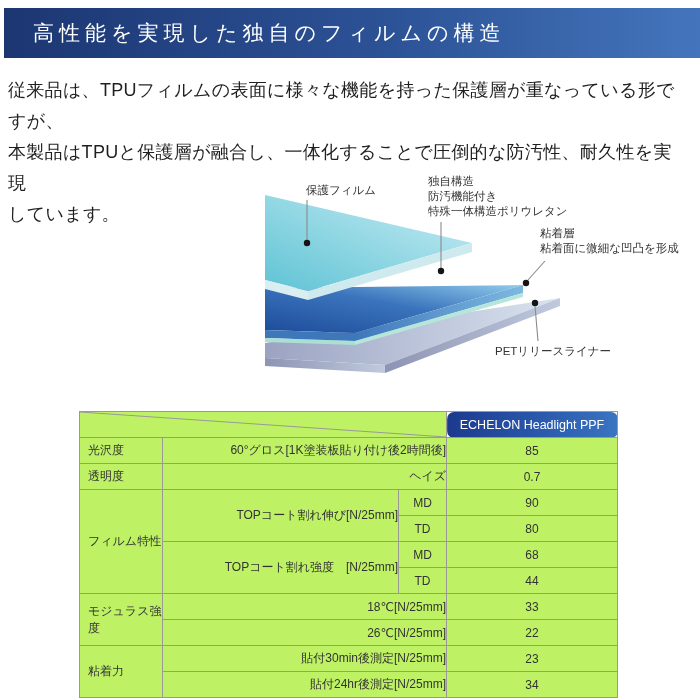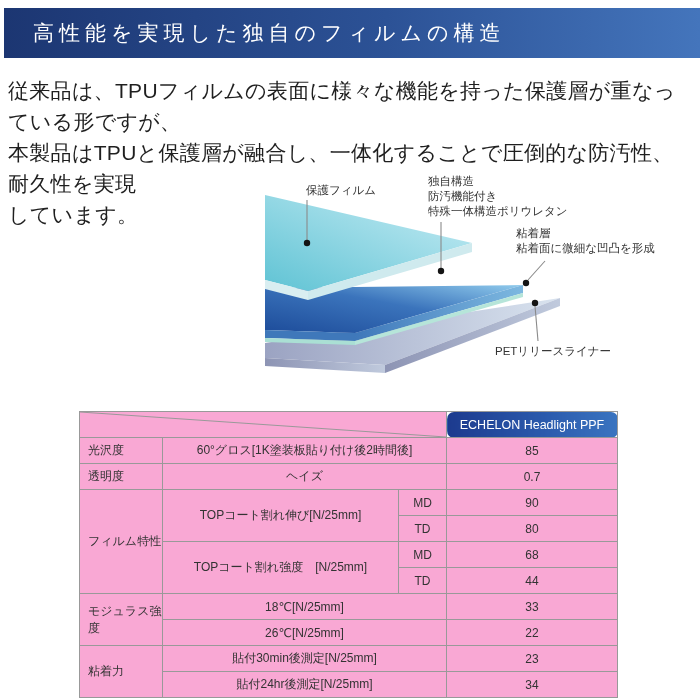--- a/index.html
+++ b/index.html
@@ -7,50 +7,50 @@
         font-family:"Liberation Sans","DejaVu Sans",sans-serif;color:#222;}
 
   
   .band{position:absolute;left:4px;top:8px;width:696px;height:50px;
         background:linear-gradient(90deg,#1c3672 0%,#2c5296 55%,#4475bc 100%);}
   .band .title{color:#fff;font-family:"DejaVu Serif","Liberation Serif",serif;
         font-size:21px;letter-spacing:5px;line-height:50px;padding-left:29px;font-weight:500;
         white-space:nowrap;}
 
   
-  .intro{position:absolute;left:8px;top:75px;width:676px;font-size:21px;line-height:31px;
+  .intro{position:absolute;left:8px;top:75px;width:676px;font-size:18px;line-height:31px;
         color:#1f1f1f;white-space:pre-line;letter-spacing:0.3px;}
 
   
   .diagram{position:absolute;left:0;top:165px;width:700px;height:213px;}
   .film-svg{position:absolute;left:235px;top:3px;}
   .dlabel{position:absolute;font-size:11.5px;line-height:15px;color:#333;white-space:pre-line;}
   .lbl-protect{left:306px;top:183px;}
   .lbl-unique{left:428px;top:9px;}
-  .lbl-adhesive{left:516px;top:61px;}
+  .lbl-adhesive{left:540px;top:61px;}
   .lbl-pet{left:495px;top:179px;}
   .lbl-protect{top:18px;font-family:Liberation Serif, serif;}
   .leader{stroke:#8a8a8a;stroke-width:1.1;fill:none;}
   .dot{fill:#141414;}
 
   
   .sect{position:absolute;left:78px;top:372px;display:flex;align-items:center;}
   .sq{width:17px;height:17px;background:#17328c;margin-right:7px;}
   .sect .stitle{font-size:19px;font-weight:bold;color:#17328c;letter-spacing:2px;}
 
   
   .t{position:absolute;left:79px;top:411px;width:538px;border-collapse:collapse;
      font-size:12px;color:#333;table-layout:fixed;}
-  .t td{border:1px solid #999;height:25px;padding:0;background:#f9a8d4;}
+  .t td{border:1px solid #999;height:25px;padding:0;background:#bef264;}
   .t .diagcell{position:relative;}
   .diagline{position:absolute;left:0;top:0;width:100%;height:100%;display:block;}
   .t .phead{background:linear-gradient(90deg,#1c3a8e 0%,#2c5cae 60%,#3a74c0 100%);
             color:#fff;font-weight:normal;font-size:12.5px;text-align:center;border-radius:7px;}
   .t .g{text-align:left;padding-left:8px;}
-  .t .i{text-align:center;}
+  .t .i{text-align:right;}
   .t .d{text-align:center;}
   .t .v{text-align:center;}
 </style>
 </head>
 <body>
 
 <div id="page">
 
   <div class="band">
     <div class="title">高性能を実現した独自のフィルムの構造</div>

